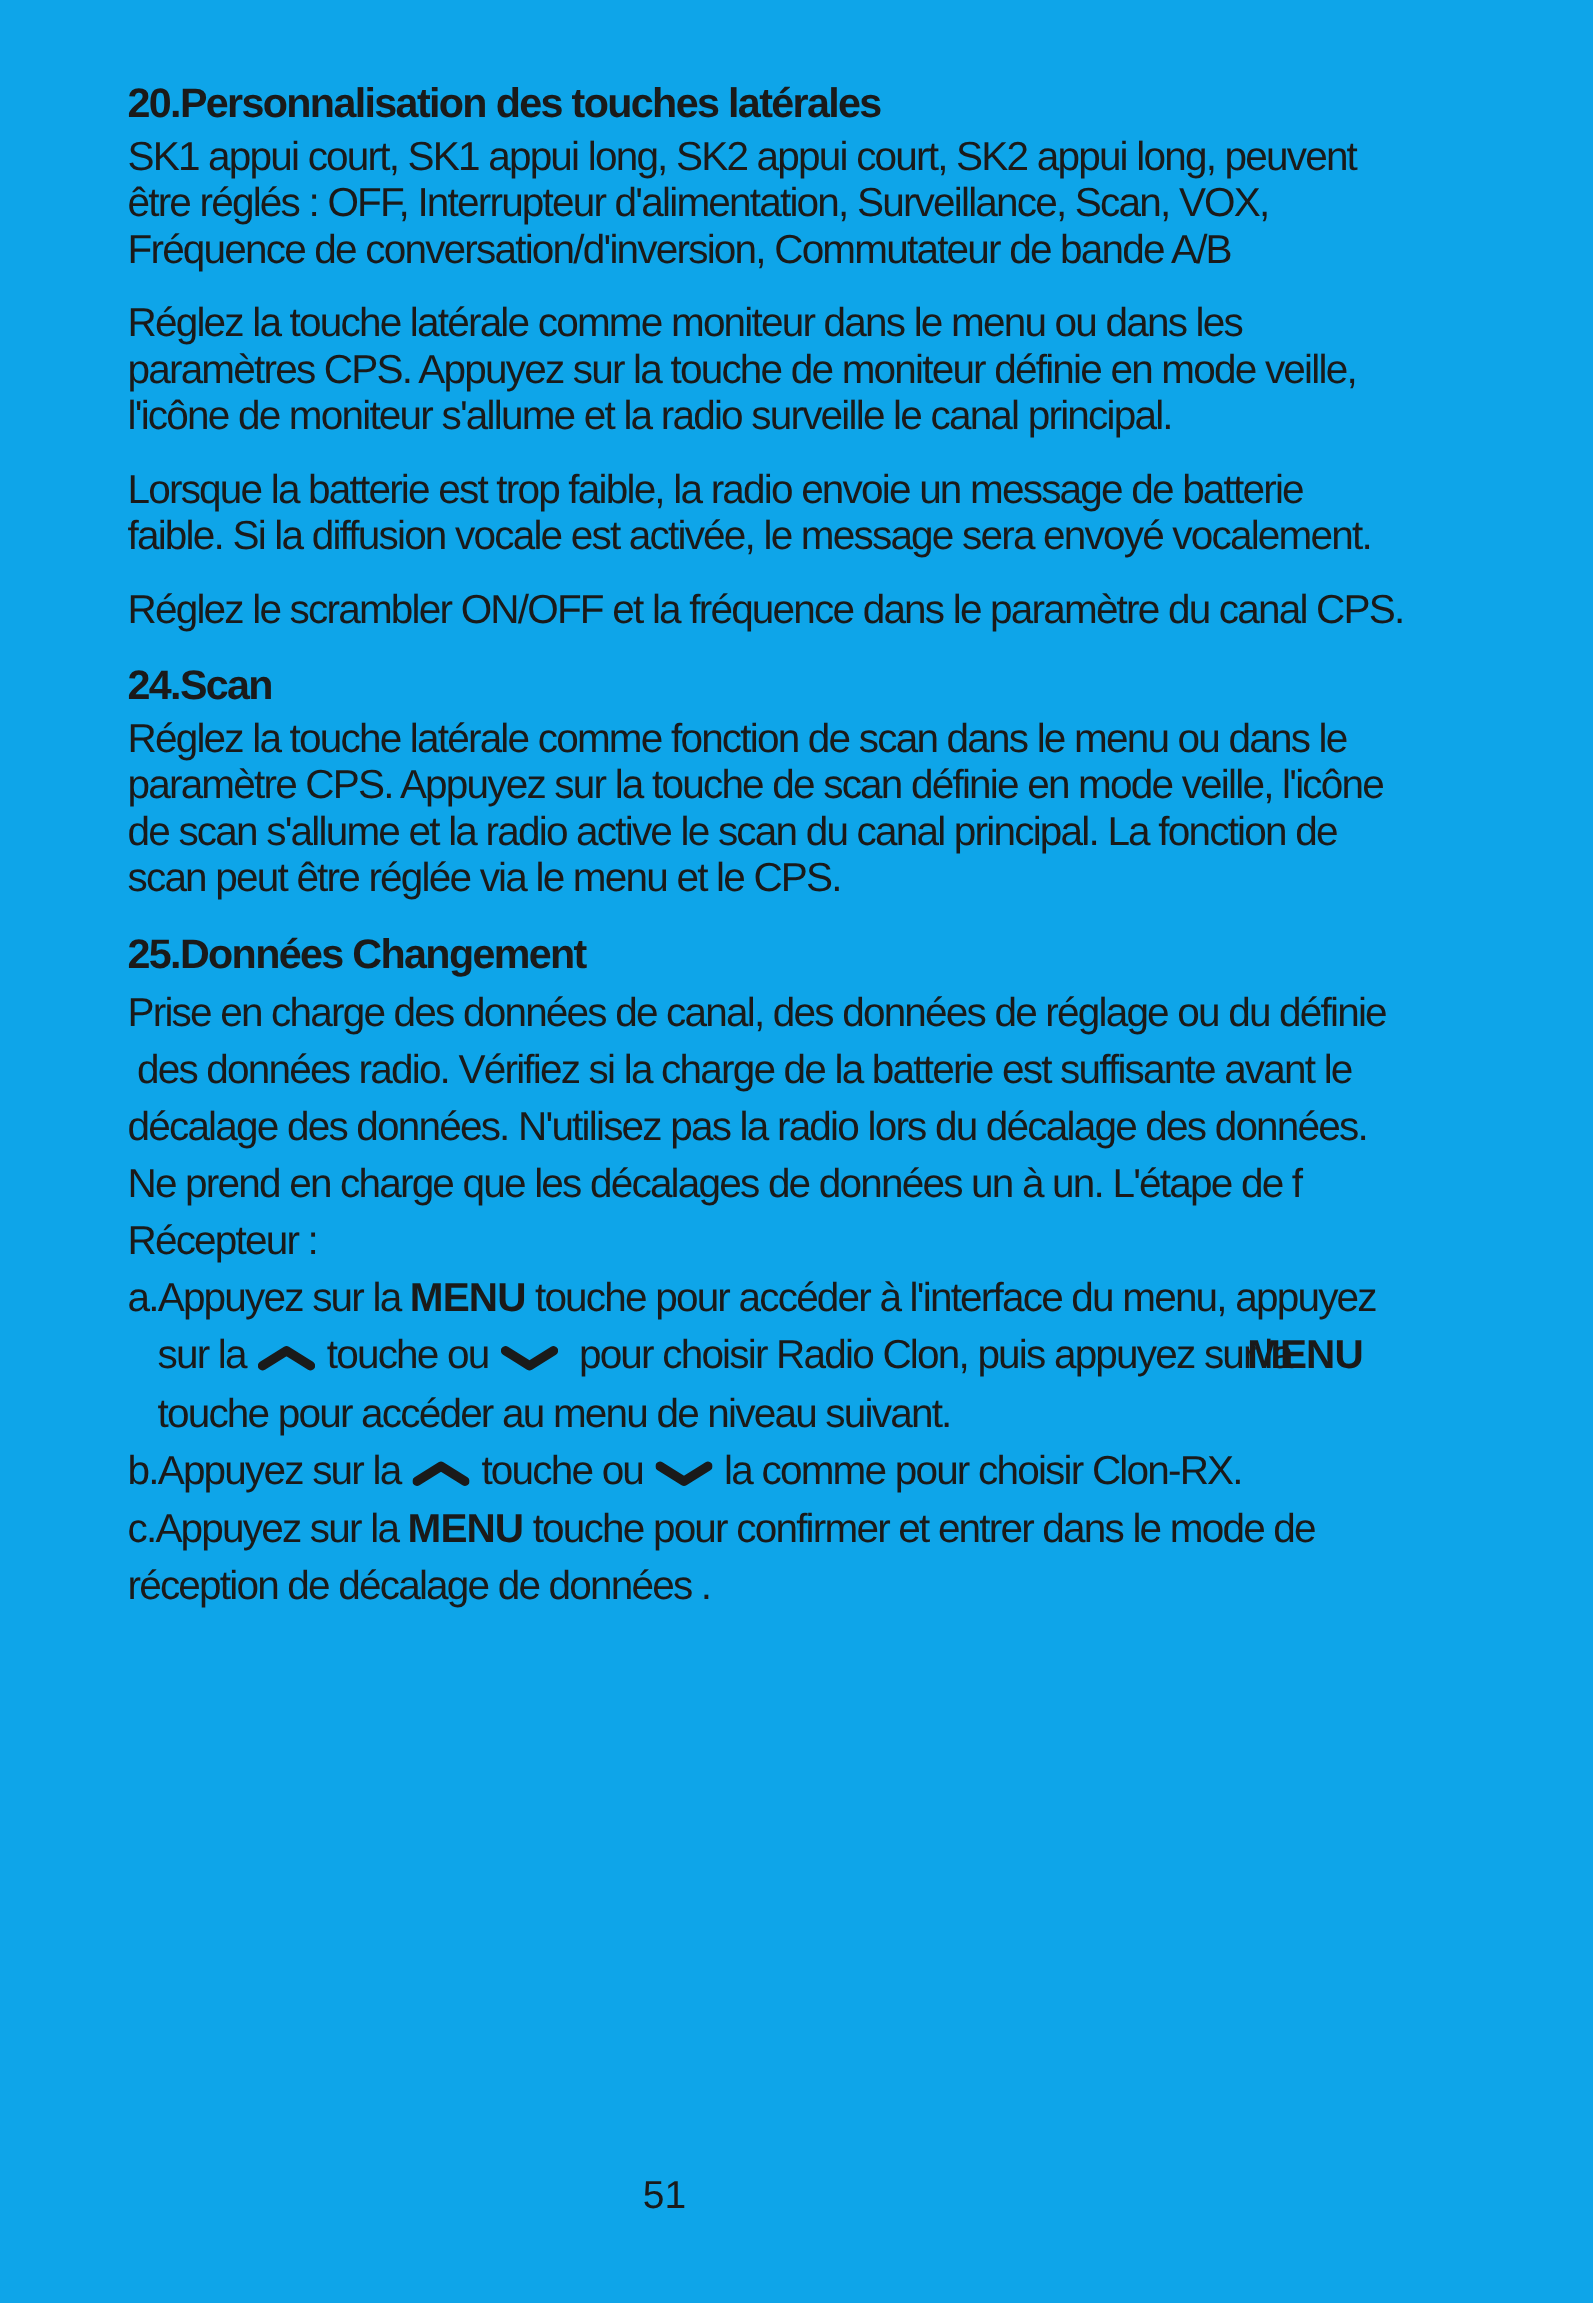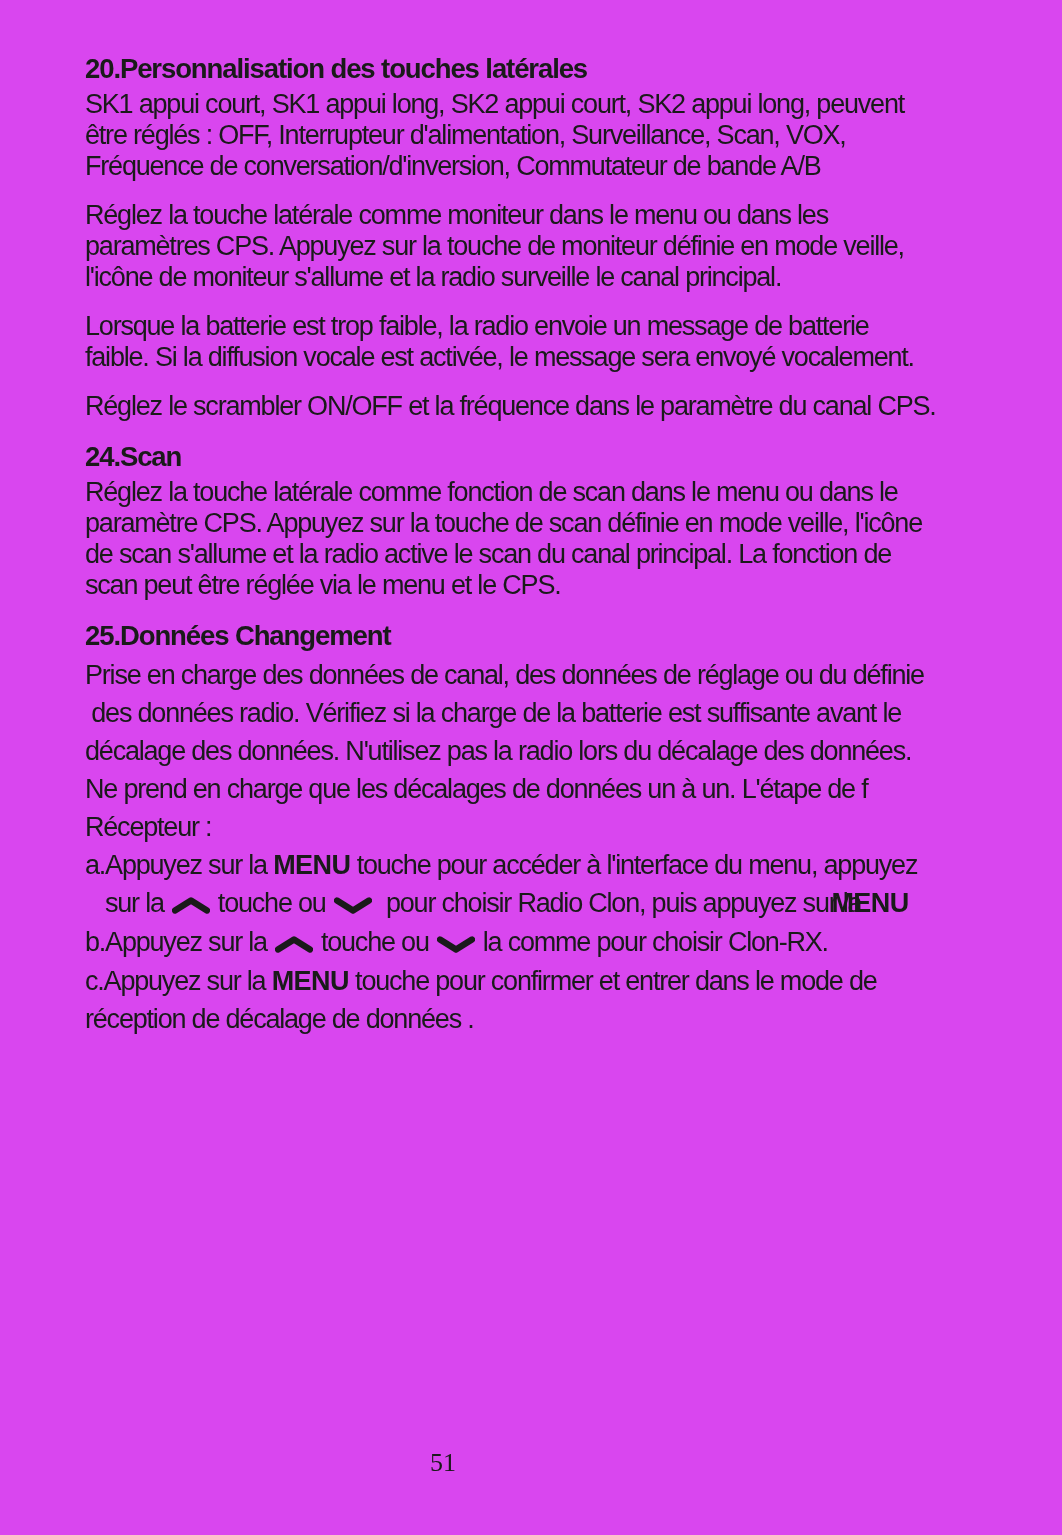--- a/index.html
+++ b/index.html
@@ -5,21 +5,21 @@
   html, body {
     margin: 0;
     padding: 0;
     background: #ffffff;
   }
   .page {
     position: relative;
     width: 1062px;
     height: 1535px;
     box-sizing: border-box;
-    background: #d946ef;
+    background: #0ea5e9;
     padding: 52px 30px 0 85px;
     font-family: "Liberation Sans", sans-serif;
     color: #1a1a1a;
     overflow: hidden;
   }
   h2.sec-heading {
     font-size: 27.5px;
     font-weight: 700;
     letter-spacing: -1.1px;
     line-height: 34px;
@@ -60,21 +60,20 @@
     vertical-align: -1px;
     color: #1a1a1a;
   }
   .chev svg { display: inline-block; vertical-align: middle; }
   .footer {
     position: absolute;
     left: 0;
     top: 1448px;
     width: 886px;
     text-align: center;
-    font-family: Liberation Serif, serif;
   }
   .page-number {
     font-size: 26px;
     letter-spacing: 0;
     color: #1a1a1a;
   }
 </style>
 </head>
 <body>
 
@@ -117,20 +116,21 @@
         <div class="step-line"><span> des données radio. Vérifiez si la charge de la batterie est suffisante avant le</span></div>
         <div class="step-line"><span>décalage des données. N'utilisez pas la radio lors du décalage des données.</span></div>
         <div class="step-line"><span>Ne prend en charge que les décalages de données un à un. L'étape de f</span></div>
         <div class="step-line"><span>Récepteur :</span></div>
         <div class="step-line"><span>a.Appuyez sur la </span><span class="menu-key">MENU</span><span> touche pour accéder à l'interface du menu, appuyez</span></div>
         <div class="step-line indent"><span>sur la</span><span class="chev"><svg width="38" height="17" viewBox="0 0 38 17">
               <path d="M3 13.5 L19 3.5 L35 13.5" fill="none" stroke="currentColor" stroke-width="6.2" stroke-linecap="round" stroke-linejoin="round"></path>
             </svg></span><span>touche ou</span><span class="chev"><svg width="38" height="17" viewBox="0 0 38 17">
               <path d="M3 3.5 L19 13.5 L35 3.5" fill="none" stroke="currentColor" stroke-width="6.2" stroke-linecap="round" stroke-linejoin="round"></path>
             </svg></span><span> pour choisir Radio Clon, puis appuyez sur la</span><span class="menu-key overlap">MENU</span></div>
+        <div class="step-line indent"><span>touche pour accéder au menu de niveau suivant.</span></div>
         <div class="step-line"><span>b.Appuyez sur la</span><span class="chev"><svg width="38" height="17" viewBox="0 0 38 17">
               <path d="M3 13.5 L19 3.5 L35 13.5" fill="none" stroke="currentColor" stroke-width="6.2" stroke-linecap="round" stroke-linejoin="round"></path>
             </svg></span><span>touche ou</span><span class="chev"><svg width="38" height="17" viewBox="0 0 38 17">
               <path d="M3 3.5 L19 13.5 L35 3.5" fill="none" stroke="currentColor" stroke-width="6.2" stroke-linecap="round" stroke-linejoin="round"></path>
             </svg></span><span>la comme pour choisir Clon-RX.</span></div>
         <div class="step-line"><span>c.Appuyez sur la </span><span class="menu-key">MENU</span><span> touche pour confirmer et entrer dans le mode de</span></div>
         <div class="step-line"><span>réception de décalage de données .</span></div>
       </div>
   </section>
 

